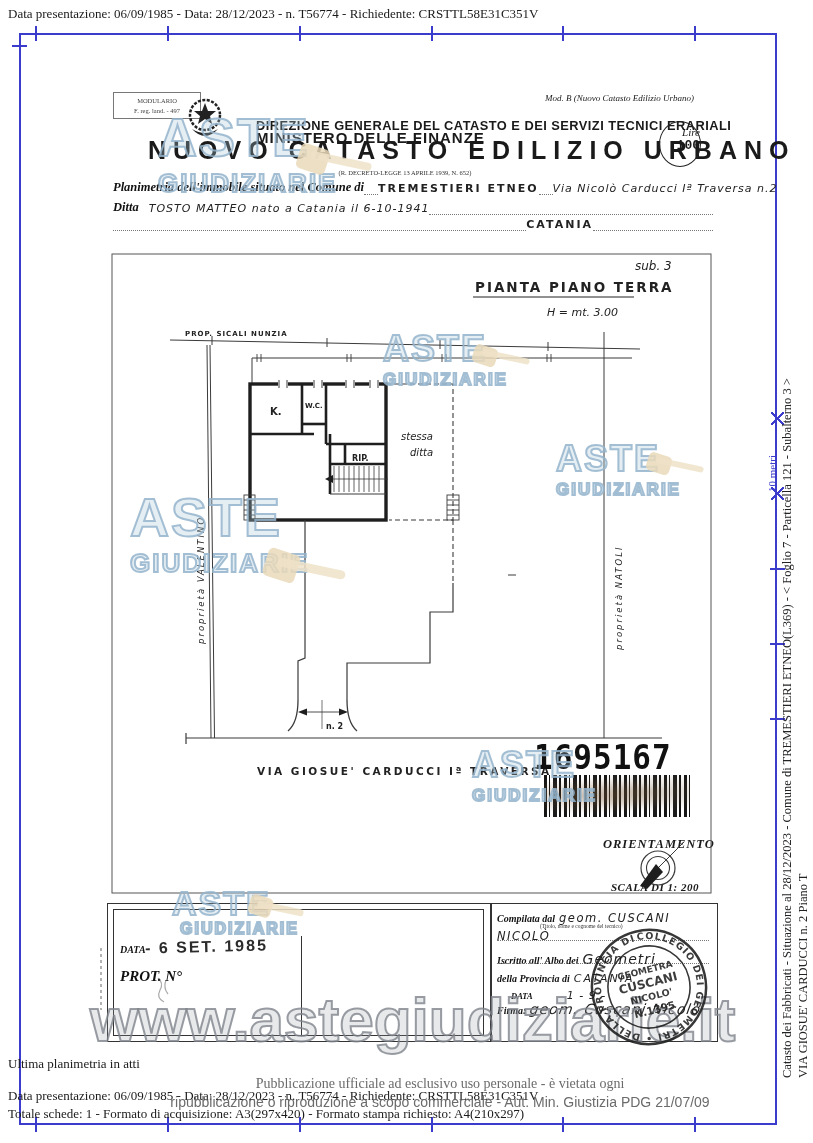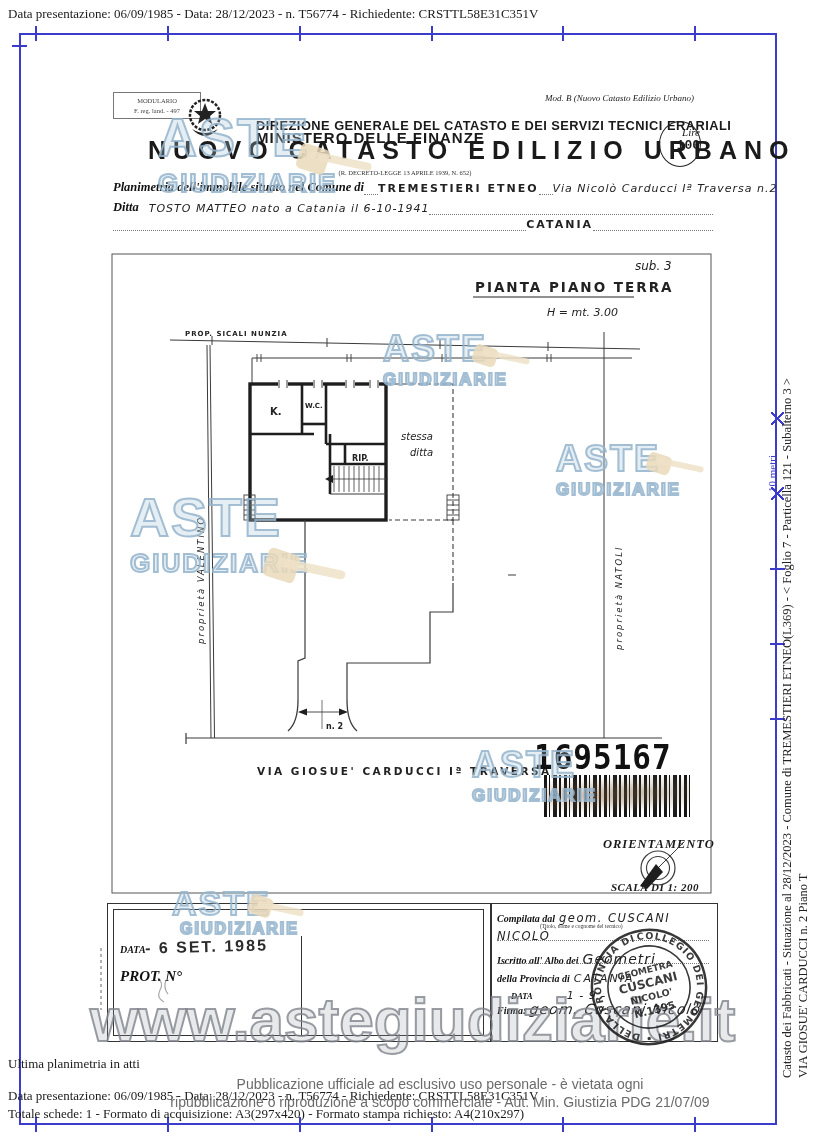--- a/index.html
+++ b/index.html
@@ -326,14 +326,14 @@
   <text x="61" y="74" font-size="9.5" font-weight="bold" text-anchor="middle" fill="#1c1c1c">NICOLO'</text>
   <text x="61" y="88" font-size="10.5" font-weight="bold" text-anchor="middle" fill="#1c1c1c">N.1395</text>
 </svg>
 
 <div class="abs vside" style="left:780px;top:1078px;">Catasto dei Fabbricati - Situazione al 28/12/2023 - Comune di TREMESTIERI ETNEO(L369) - &lt;  Foglio 7 - Particella  121 - Subalterno 3 &gt;</div>
 <div class="abs vside" style="left:796px;top:1078px;">VIA GIOSUE' CARDUCCI n. 2 Piano T</div>
 
 <div class="abs footer-line" style="left:8px;top:1056px;">Ultima planimetria in atti</div>
 <div class="abs footer-line" style="left:8px;top:1088px;">Data presentazione: 06/09/1985 - Data: 28/12/2023 - n. T56774 - Richiedente: CRSTTL58E31C351V</div>
 <div class="abs footer-line" style="left:8px;top:1106px;">Totale schede: 1 - Formato di acquisizione: A3(297x420) - Formato stampa richiesto: A4(210x297)</div>
-<div class="abs overlay-gray" style="left:440px;top:1076px;transform:translateX(-50%);">Pubblicazione ufficiale ad esclusivo uso personale - è vietata ogni</div>
+<div class="abs overlay-gray" style="left:440px;top:1076px;transform:translateX(-50%);font-family:Liberation Serif, serif;">Pubblicazione ufficiale ad esclusivo uso personale - è vietata ogni</div>
 <div class="abs overlay-gray" style="left:440px;top:1094px;transform:translateX(-50%);">ripubblicazione o riproduzione a scopo commerciale - Aut. Min. Giustizia PDG 21/07/09</div>
 
 </body></html>

